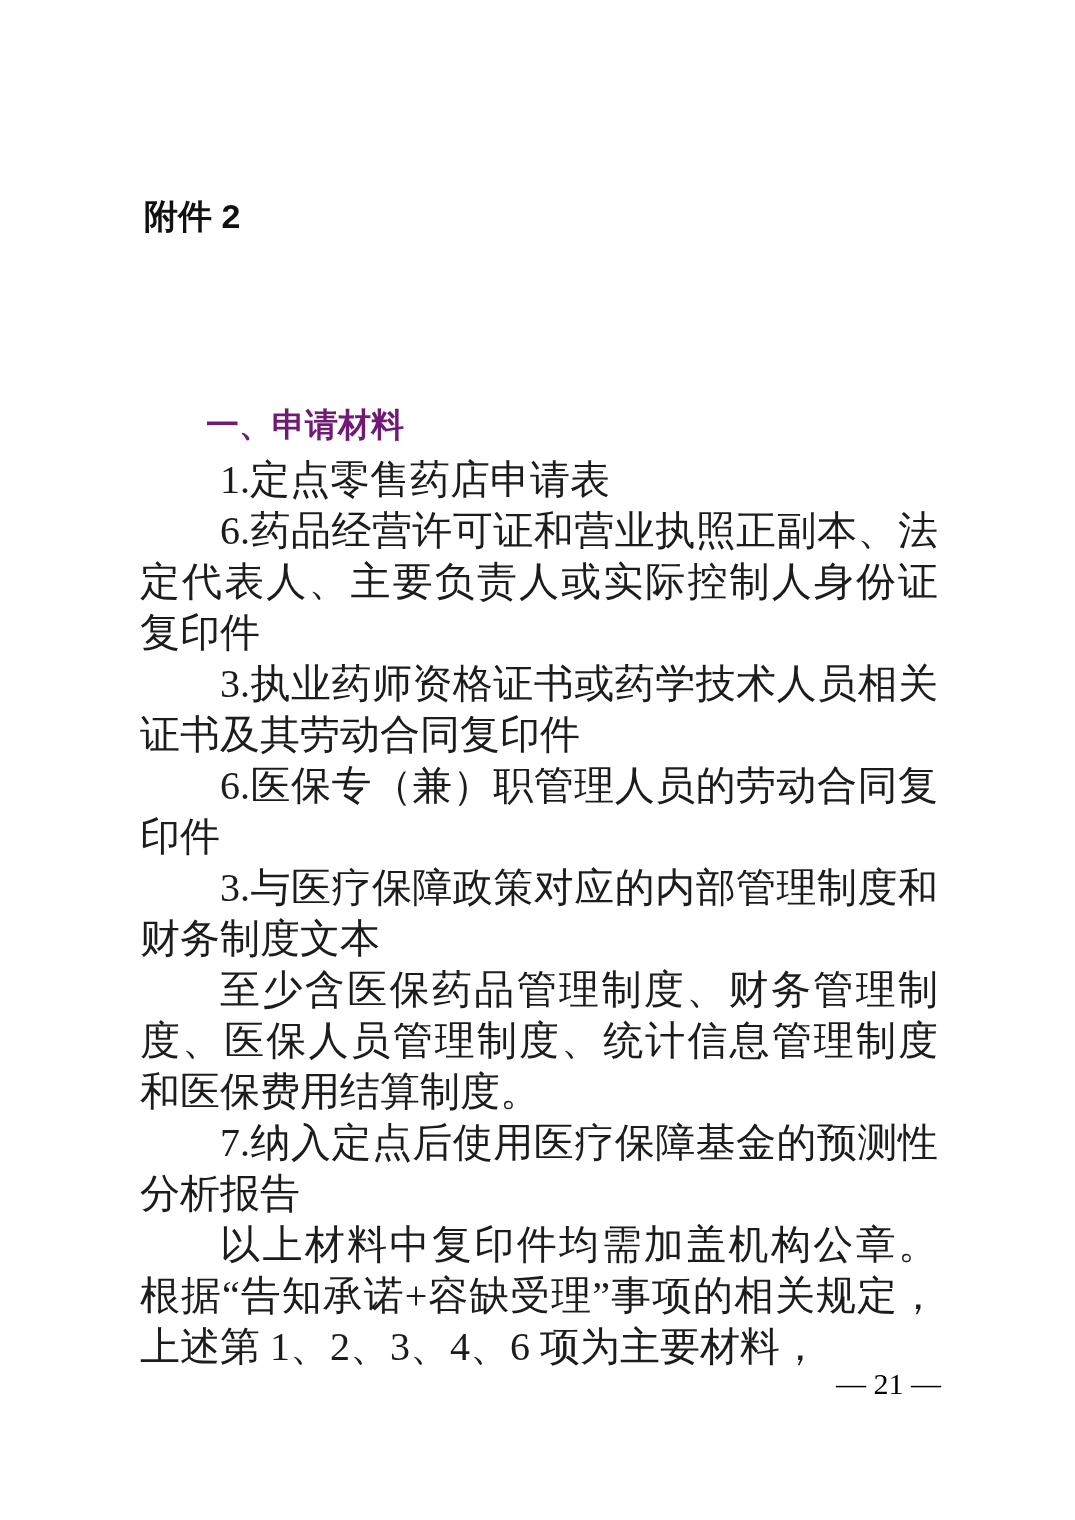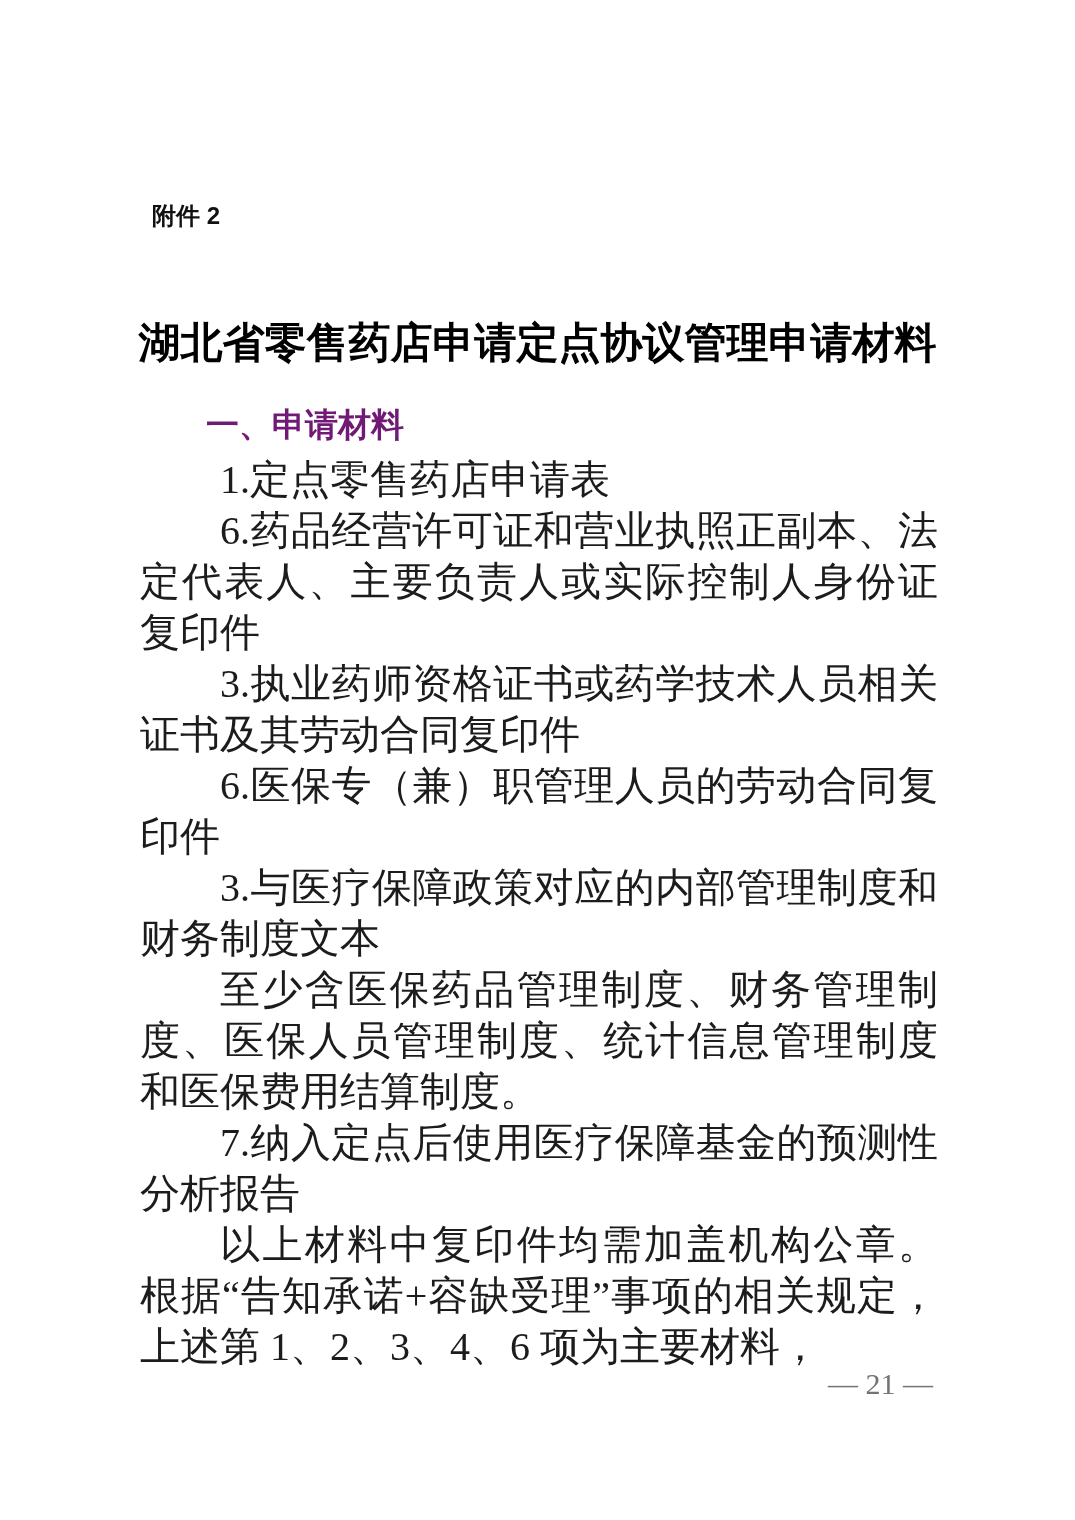--- a/index.html
+++ b/index.html
@@ -12,25 +12,25 @@
     width: 1075px;
     height: 1520px;
     margin: 0 auto;
     background: #ffffff;
     overflow: hidden;
     font-family: "Liberation Serif", "DejaVu Serif", serif;
     color: #1c1c1c;
   }
   .attachment-label {
     position: absolute;
-    left: 152px;
+    left: 144px;
     top: 196px;
     font-family: "Liberation Sans", "DejaVu Sans", sans-serif;
     font-weight: 700;
-    font-size: 24px;
+    font-size: 34px;
     line-height: 40px;
     color: #111111;
     white-space: nowrap;
   }
   .doc-title {
     position: absolute;
     left: 70px;
     right: 70px;
     top: 288px;
     text-align: center;
@@ -61,37 +61,36 @@
     margin: 0;
     font-family: "Liberation Serif", "DejaVu Serif", serif;
     font-size: 40px;
     line-height: 51px;
     text-indent: 2em;
     text-align: justify;
     color: #1c1c1c;
   }
   .page-number {
     position: absolute;
-    right: 142px;
+    right: 134px;
     top: 1366px;
     font-family: "Liberation Serif", "DejaVu Serif", serif;
     font-size: 30px;
     line-height: 36px;
-    color: #737373;
+    color: #000000;
     white-space: nowrap;
   }
 </style>
 </head>
 <body>
 
 <div class="page">
 
   <div class="attachment-label">附件 2</div>
 
-  <h1 class="doc-title">湖北省零售药店申请定点协议管理申请材料</h1>
 
   <div class="doc-body">
 
     <h2 class="section-heading">一、申请材料</h2>
 
     <p class="para">1.定点零售药店申请表</p>
     <p class="para">6.药品经营许可证和营业执照正副本、法定代表人、主要负责人或实际控制人身份证复印件</p>
     <p class="para">3.执业药师资格证书或药学技术人员相关证书及其劳动合同复印件</p>
     <p class="para">6.医保专（兼）职管理人员的劳动合同复印件</p>
     <p class="para">3.与医疗保障政策对应的内部管理制度和财务制度文本</p>

